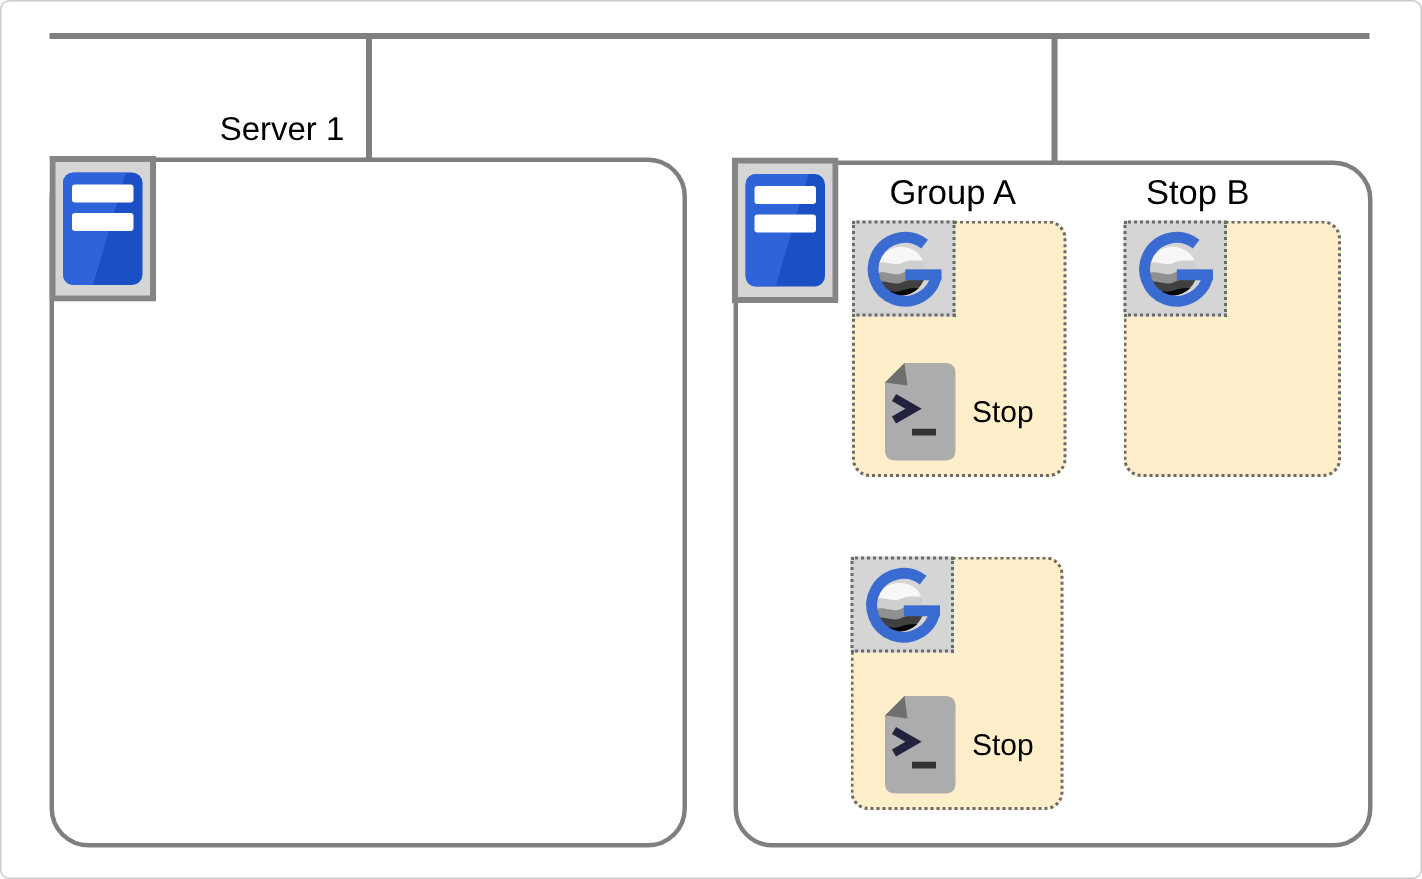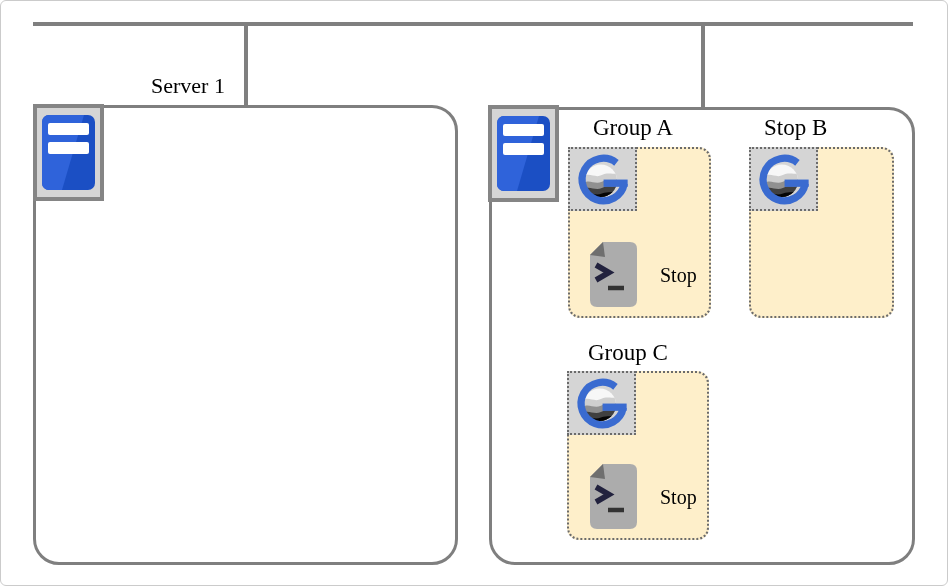--- a/index.html
+++ b/index.html
@@ -2,21 +2,21 @@
 <html><head>
 <meta charset="utf-8">
 <style>
   html,body{margin:0;padding:0;background:#fff;}
   .page{
     position:relative;
     width:946px;height:584px;
     border:1px solid #cbcbcb;
     border-radius:6px;
     background:#fff;
-    font-family:Liberation Serif, serif;
+    font-family:Liberation Sans, sans-serif;
     color:#000;
     overflow:hidden;
   }
   .abs{position:absolute;}
   
   .bus{left:32px;top:21px;width:880px;height:4px;background:#7f7f7f;}
   .drop{width:4px;background:#7f7f7f;top:23px;}
   .drop.d1{left:243px;height:82px;}
   .drop.d2{left:700px;height:84px;}
   
@@ -54,21 +54,21 @@
     position:absolute;left:-2px;top:-2px;width:69px;height:64px;
     background:#d5d5d5;border:2px dotted #6b6b6b;box-sizing:border-box;
     display:flex;align-items:center;justify-content:center;
   }
   .agent-tile svg{width:60px;height:56px;display:block;}
   
   .stop-row{position:absolute;display:flex;align-items:center;gap:10px;}
   .stop-row.a{left:19px;top:92px;}
   .stop-row.c{left:20px;top:90px;}
   .stop-row svg{width:49px;height:67px;display:block;flex:none;}
-  .stop-row .stop-text{font-size:20px;line-height:22px;margin-left:12px;}
+  .stop-row .stop-text{font-size:20px;line-height:22px;}
   .hidden-defs{position:absolute;width:0;height:0;overflow:hidden;}
 </style>
 </head>
 <body>
 
 <svg class="hidden-defs" aria-hidden="true">
   <defs>
     <clipPath id="tower-clip">
         <rect x="9" y="11" width="53" height="75" rx="7"></rect>
       </clipPath>
@@ -120,21 +120,20 @@
       <use href="#sym-server"></use>
     </svg>
 
   <div class="abs server-box s2"></div>
   <svg class="abs srv-icon i2">
       <use href="#sym-server"></use>
     </svg>
 
   <div class="abs grp-label ga">Group A</div>
   <div class="abs grp-label gb">Stop B</div>
-  <div class="abs grp-label gc">Group C</div>
 
   <div class="abs group-box ga">
     <div class="agent-tile">
       <svg>
           <use href="#sym-glogo"></use>
         </svg>
     </div>
     <div class="stop-row a">
       <svg>
           <use href="#sym-term"></use>

